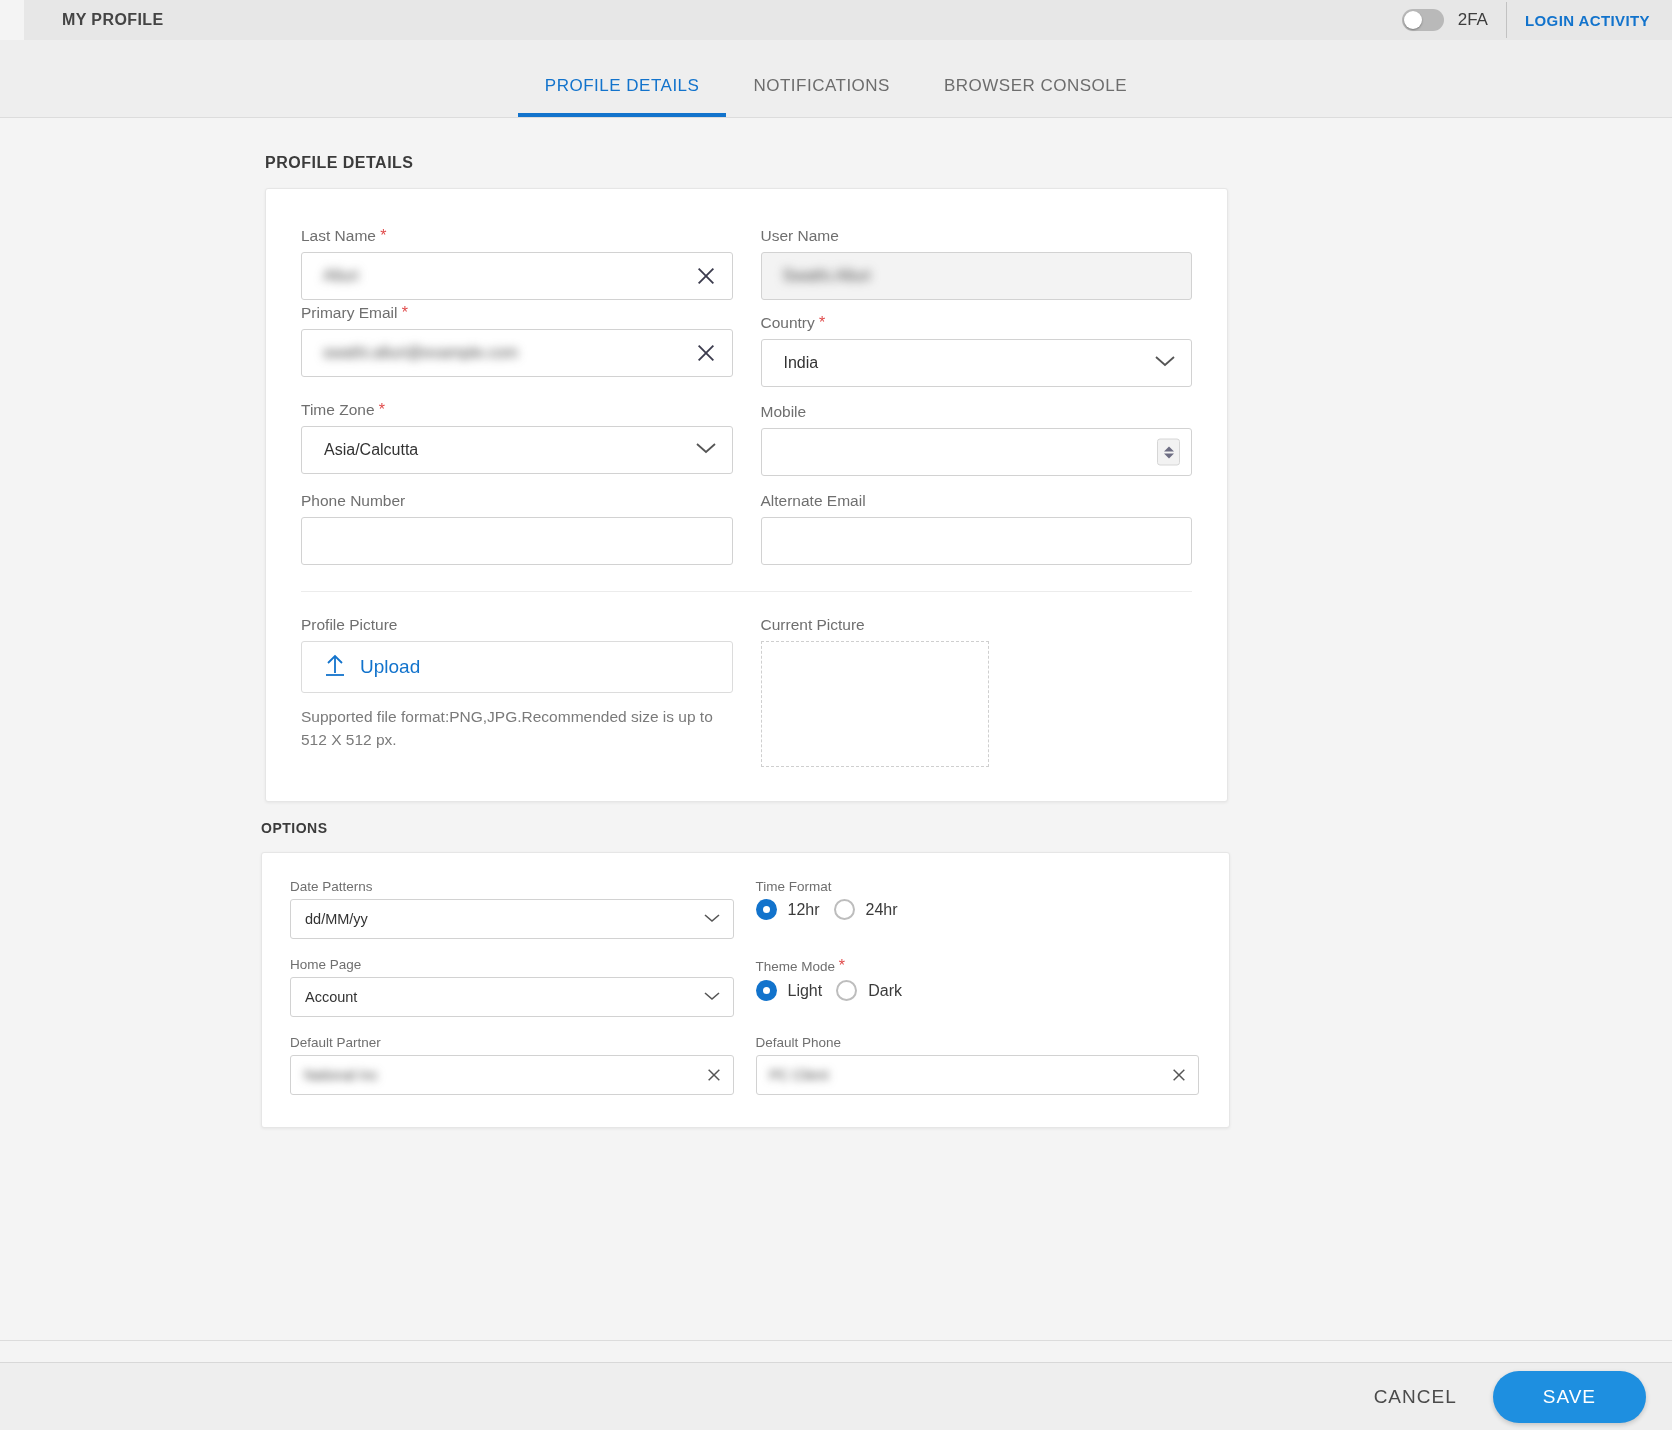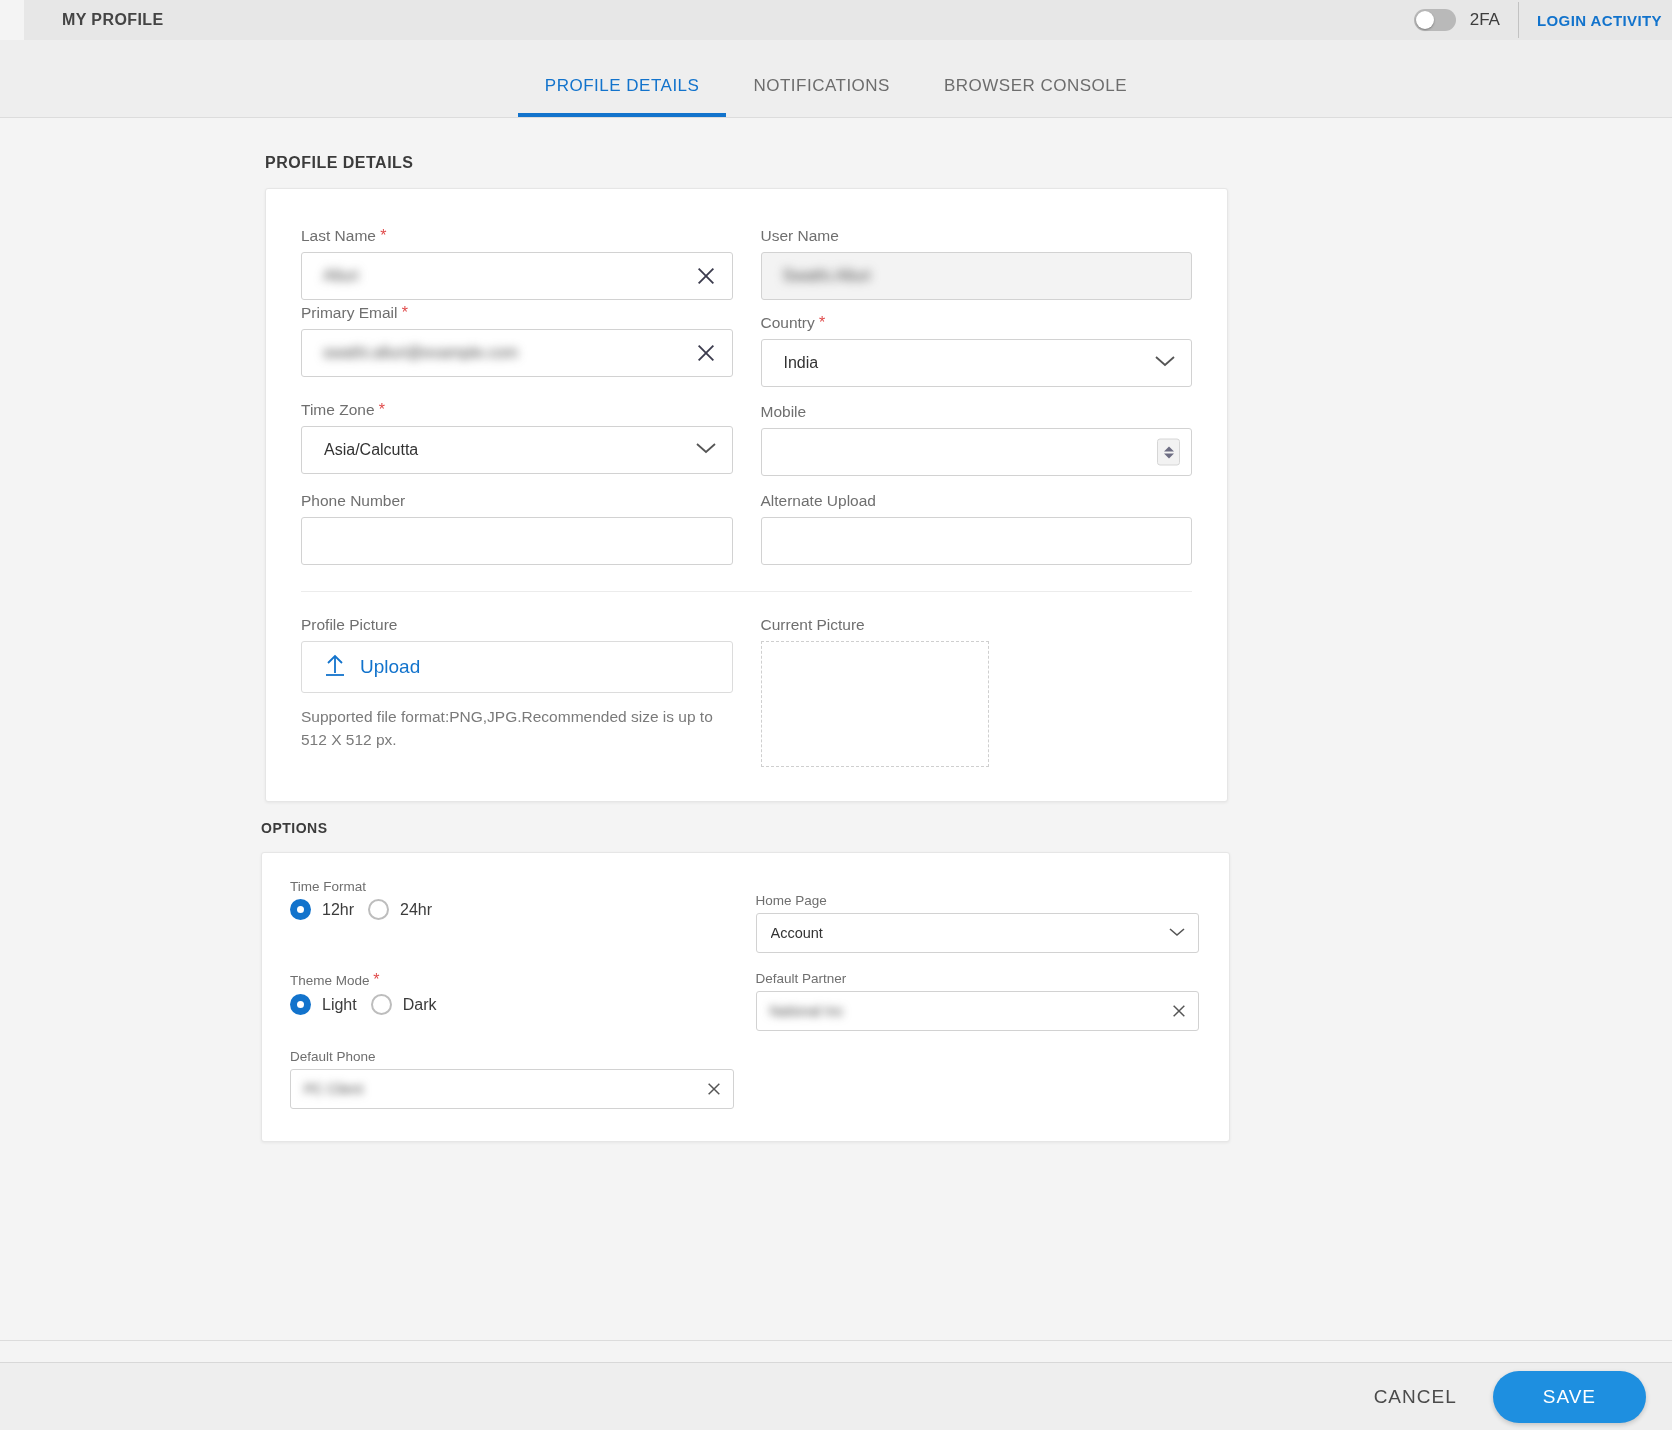--- a/index.html
+++ b/index.html
@@ -24,21 +24,21 @@
   }
   .topbar-title {
     font-size:16px;
     font-weight:bold;
     letter-spacing:.4px;
     color:#444;
     margin-left:38px;
   }
   .topbar-right {
     position:absolute;
-    right:0; top:0; bottom:0;
+    right:12px; top:0; bottom:0;
     display:flex;
     align-items:center;
     gap:0px;
   }
   .toggle {
     width:42px; height:22px;
     border-radius:11px;
     background:#b9b9b9;
     position:relative;
     cursor:pointer;
@@ -425,21 +425,21 @@
         </div>
 
         <div class="field" style="margin-top:12px;">
           <span class="flabel">Phone Number</span>
           <div class="inputwrap">
             <input class="inp plain" value="" style="">
           </div>
         </div>
 
         <div class="field" style="margin-top:12px;">
-          <span class="flabel">Alternate Upload</span>
+          <span class="flabel">Alternate Email</span>
           <div class="inputwrap">
             <input class="inp plain" value="" style="">
           </div>
         </div>
         <div></div>
 
       </div>
 
       <div class="sep-row"></div>
 
@@ -468,20 +468,31 @@
 
     </div>
   </div>
 
   <div class="section-title small" style="margin-left:261px;">OPTIONS</div>
 
   <div class="card options">
     <div class="card-inner opt">
       <div class="grid" style="column-gap:22px;">
 
+        <div class="field">
+          <span class="flabel sm">Date Patterns</span>
+          <div class="inputwrap">
+            <input class="inp sm plain" readonly="" value="dd/MM/yy" style="">
+            <span class="chev sm">
+              <svg width="18" height="12" viewBox="0 0 18 12" fill="none" stroke="#555" stroke-width="1.6">
+                  <polyline points="2,3 9,9 16,3"></polyline>
+                </svg>
+            </span>
+          </div>
+        </div>
 
         <div class="field">
           <span class="flabel sm">Time Format</span>
           <div class="radio-row">
             <div class="radio-item">
               <span class="radio on"></span>
               <span class="radio-text">12hr</span>
             </div>
             <div class="radio-item">
               <span class="radio"></span>

